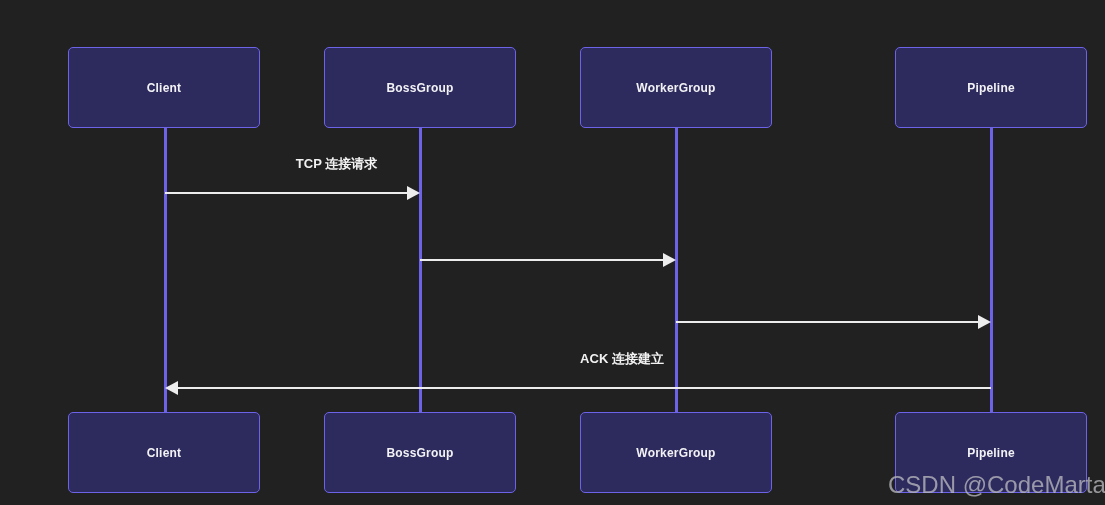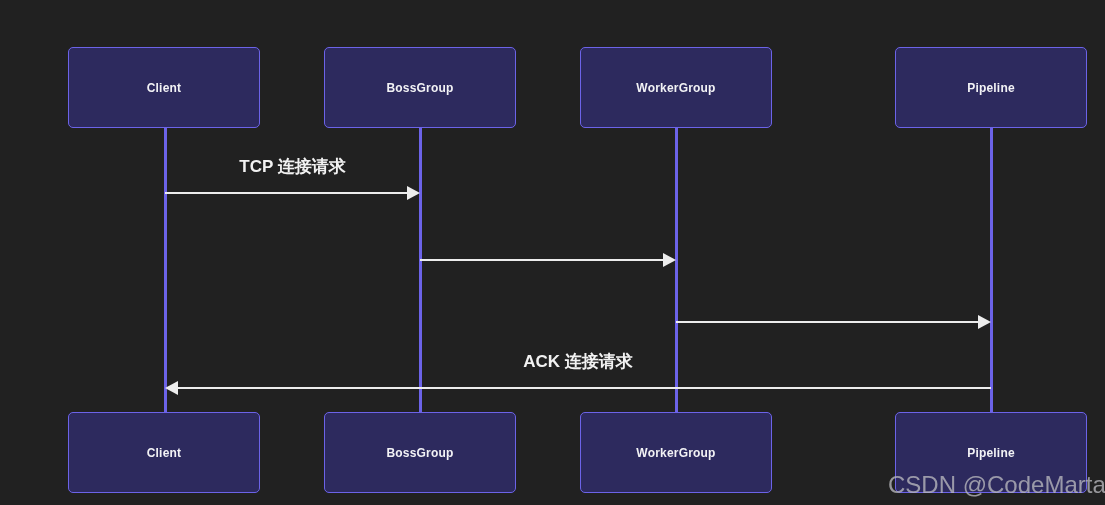--- a/index.html
+++ b/index.html
@@ -57,25 +57,26 @@
   }
   .arrow-head.right {
     border-left: 13px solid #EDEDED;
   }
   .arrow-head.left {
     border-right: 13px solid #EDEDED;
   }
   .msg-label {
     position: absolute;
     color: #F2F2F2;
-    font-size: 17px;
+    font-size: 13px;
     font-weight: bold;
     white-space: nowrap;
     text-align: center;
     user-select: none;
+    padding-left: 44px;
   }
 
   
   .watermark {
     position: absolute;
     color: #B9B9BE;
     opacity: 0.78;
     font-size: 24px;
     font-weight: normal;
     white-space: nowrap;
@@ -106,19 +107,19 @@
   <div class="msg-label" style="left:165px; top:155px; width:255px;">TCP 连接请求</div>
   <div class="msg-line" style="left:165px; top:192px; width:244px;"></div>
   <div class="arrow-head right" style="left:407px; top:186px;"></div>
 
   <div class="msg-line" style="left:420px; top:259px; width:245px;"></div>
   <div class="arrow-head right" style="left:663px; top:253px;"></div>
 
   <div class="msg-line" style="left:676px; top:321px; width:304px;"></div>
   <div class="arrow-head right" style="left:978px; top:315px;"></div>
 
-  <div class="msg-label" style="left:165px; top:350px; width:826px;">ACK 连接请求</div>
+  <div class="msg-label" style="left:165px; top:350px; width:826px;">ACK 连接建立</div>
   <div class="msg-line" style="left:177px; top:387px; width:814px;"></div>
   <div class="arrow-head left" style="left:165px; top:381px;"></div>
 
   <div class="watermark" style="left:888px; top:471px;">CSDN @CodeMartain</div>
 
 </div>
 
 </body></html>

